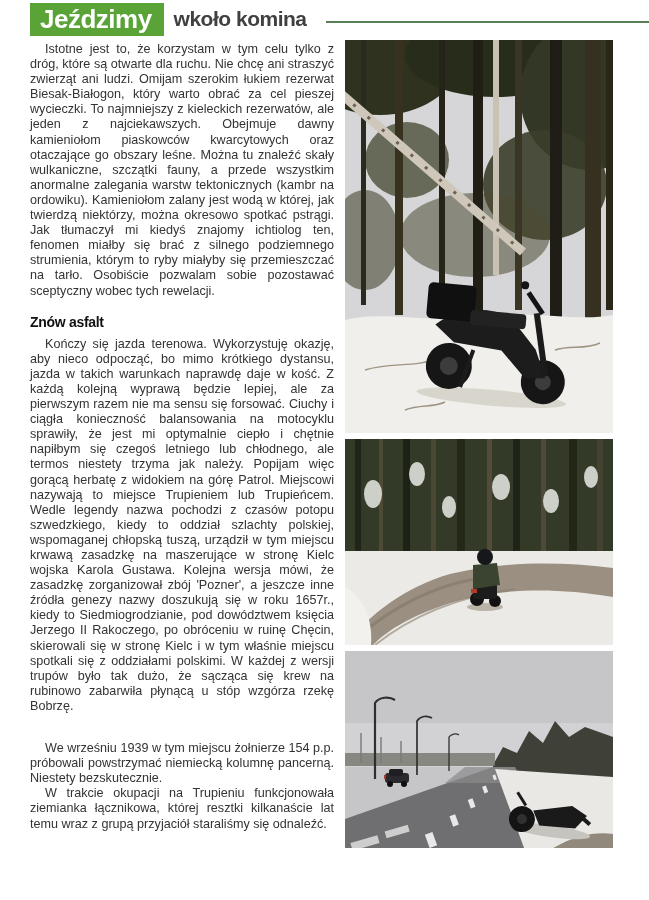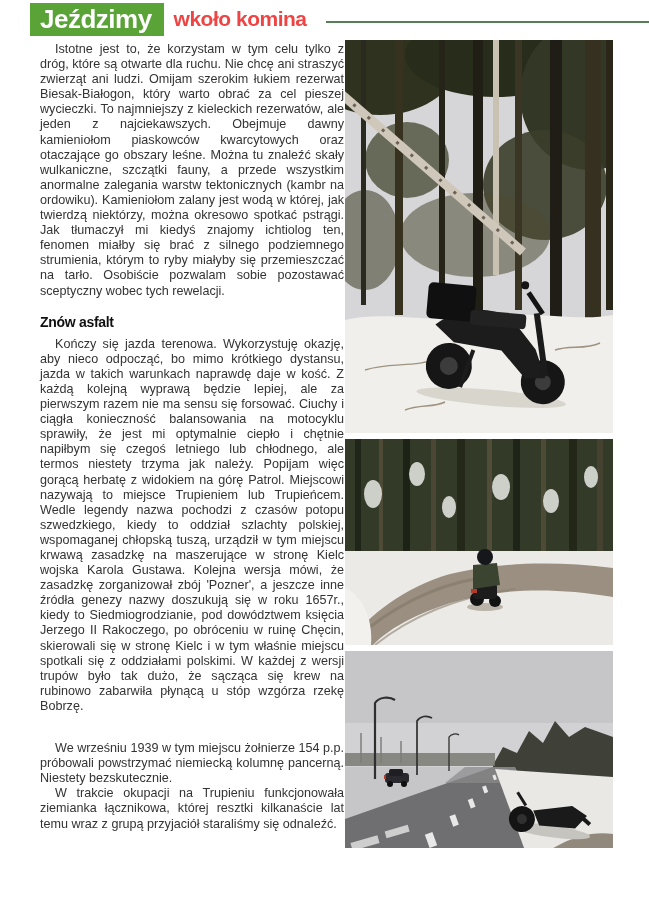--- a/index.html
+++ b/index.html
@@ -6,25 +6,25 @@
   .page{
     position:relative;width:649px;height:848px;background:#ffffff;overflow:hidden;
     font-family:"Liberation Sans", sans-serif;
   }
   
   .hdr{position:absolute;left:30px;top:2px;right:0;height:34px;display:flex;align-items:center;}
   .hdr-box{
     background:#5aa437;color:#ffffff;font-weight:bold;font-size:26px;
     line-height:33px;padding:0 12px 0 10px;letter-spacing:-0.5px;height:33px;
   }
-  .hdr-rest{color:#ef4444;font-weight:bold;font-size:21px;margin-left:10px;letter-spacing:-0.5px;white-space:nowrap;}
+  .hdr-rest{color:#404040;font-weight:bold;font-size:21px;margin-left:10px;letter-spacing:-0.5px;white-space:nowrap;}
   .hdr-rule{flex:1;height:2px;background:#567f55;margin-left:20px;margin-top:6px;}
   
   .text-col{
-    position:absolute;left:40px;top:42px;width:304px;
+    position:absolute;left:30px;top:42px;width:304px;
     color:#333333;font-size:12.6px;line-height:15.1px;text-align:justify;
   }
   .text-col p{margin:0;text-indent:15px;}
   .text-col p.gap-before{margin-top:27px;}
   .sec-head{
     font-size:14px;font-weight:bold;color:#101010;margin:16px 0 7px 0;
     letter-spacing:-0.3px;
   }
   
   .photo{position:absolute;left:345px;width:268px;overflow:hidden;background:#d8d8da;}

